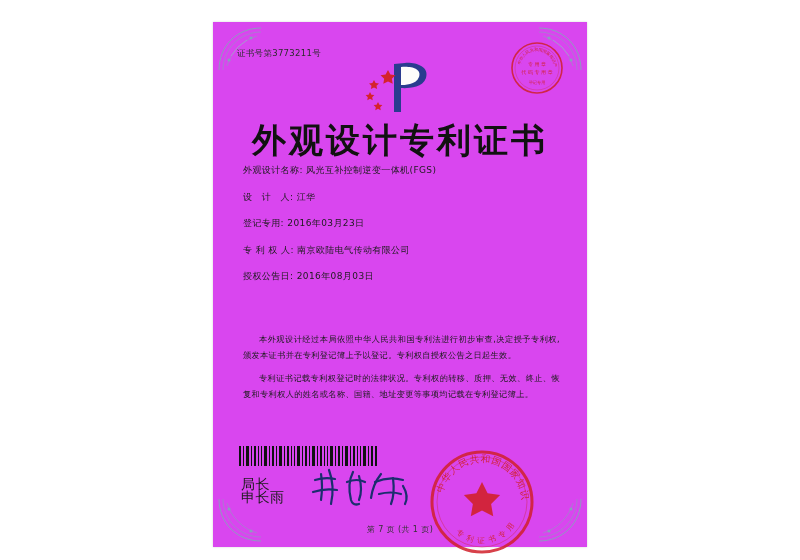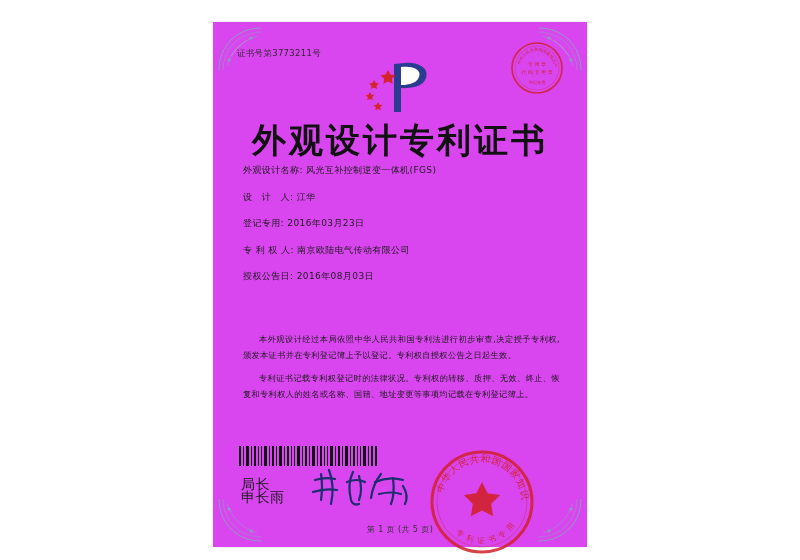--- a/index.html
+++ b/index.html
@@ -343,15 +343,15 @@
         <text font-size="9.5" fill="#d0202a" opacity="0.9" font-family="DejaVu Sans, sans-serif" letter-spacing="1">
           <textPath href="#ms-arc-top" startOffset="7%">中华人民共和国国家知识产权局</textPath>
         </text>
         <text font-size="7.5" fill="#d0202a" opacity="0.85" font-family="DejaVu Sans, sans-serif" letter-spacing="1">
           <textPath href="#ms-arc-bot" startOffset="16%">专 利 证 书 专 用 章</textPath>
         </text>
         <path d="M56 36 l5.6 11.3 12.5 1.8 -9 8.8 2.1 12.4 -11.2 -5.9 -11.2 5.9 2.1 -12.4 -9 -8.8 12.5 -1.8z" fill="#d0202a" opacity="0.9"></path>
       </svg>
     </div>
 
-    <div id="page-footer">第 1 页 (共 5 页)</div>
+    <div id="page-footer">第 7 页 (共 1 页)</div>
   </div>
 </div>
 
 </body></html>

